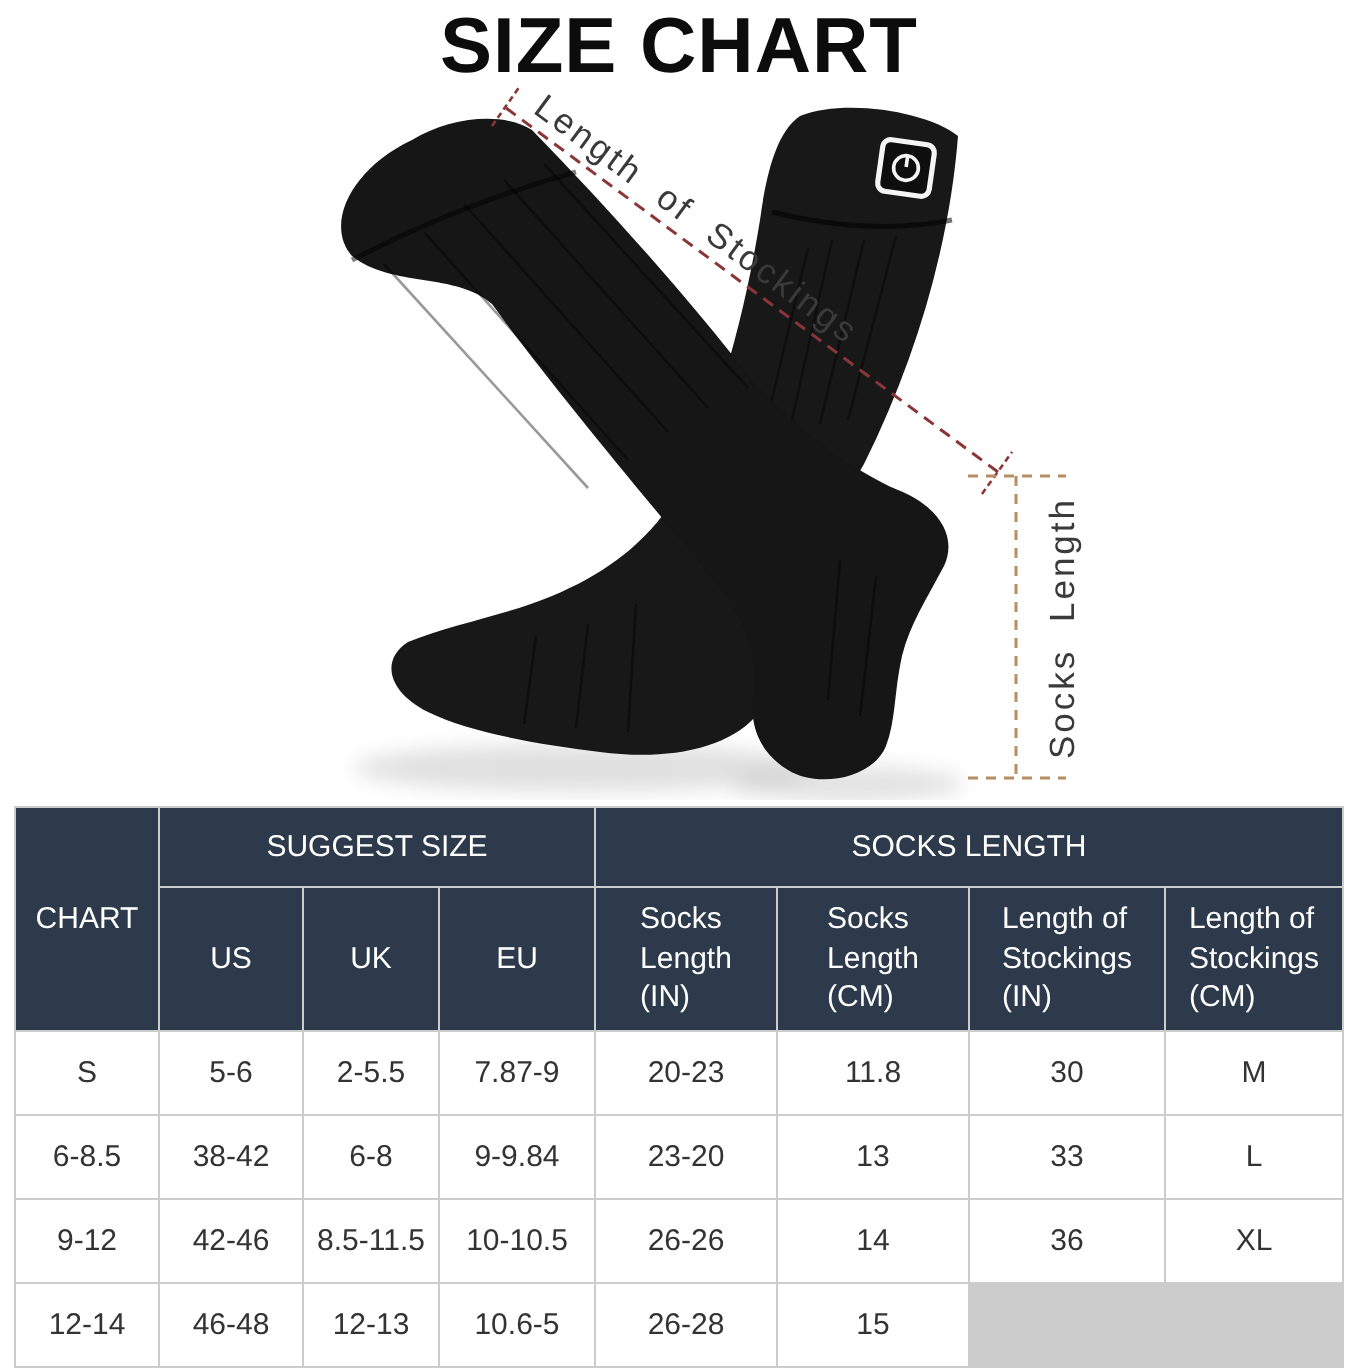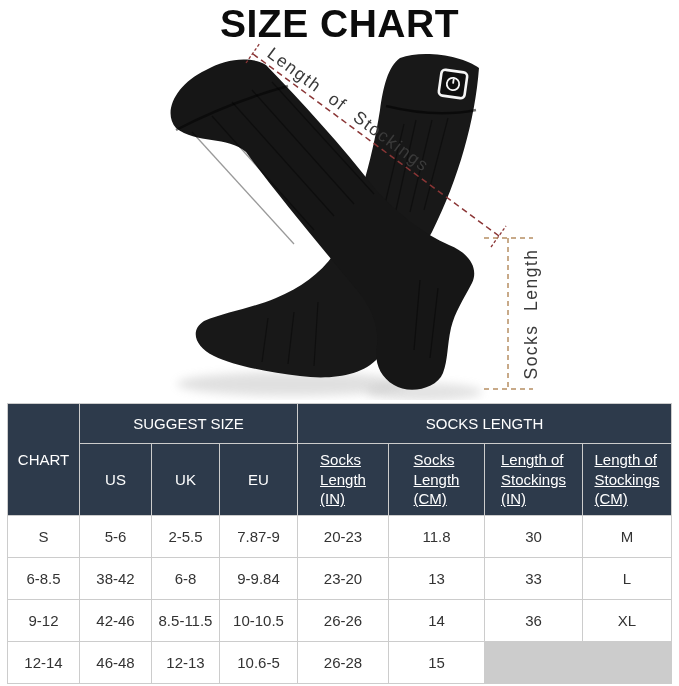--- a/index.html
+++ b/index.html
@@ -29,21 +29,21 @@
     grid-template-rows:39px 71px 41px 41px 41px 41px;
     gap:1px;
     background:#cccccc;
     border:1px solid #cccccc;
   }
   .size-table > div{
     display:flex;align-items:center;justify-content:center;
     font-size:15px;
   }
   .hc{background:#2d3a4b;color:#ffffff;}
-  .hc.multi{white-space:pre-line;line-height:1.3;text-decoration:underline;}
+  .hc.multi{white-space:pre-line;line-height:1.3;}
   .bc{background:#ffffff;color:#333333;}
   .head-size{grid-row:1 / span 2;grid-column:1;}
   .head-suggest{grid-row:1;grid-column:2 / span 3;}
   .head-sockslen{grid-row:1;grid-column:5 / span 4;}
 </style>
 </head>
 <body>
 
 <h1 class="page-title">SIZE CHART</h1>
 

